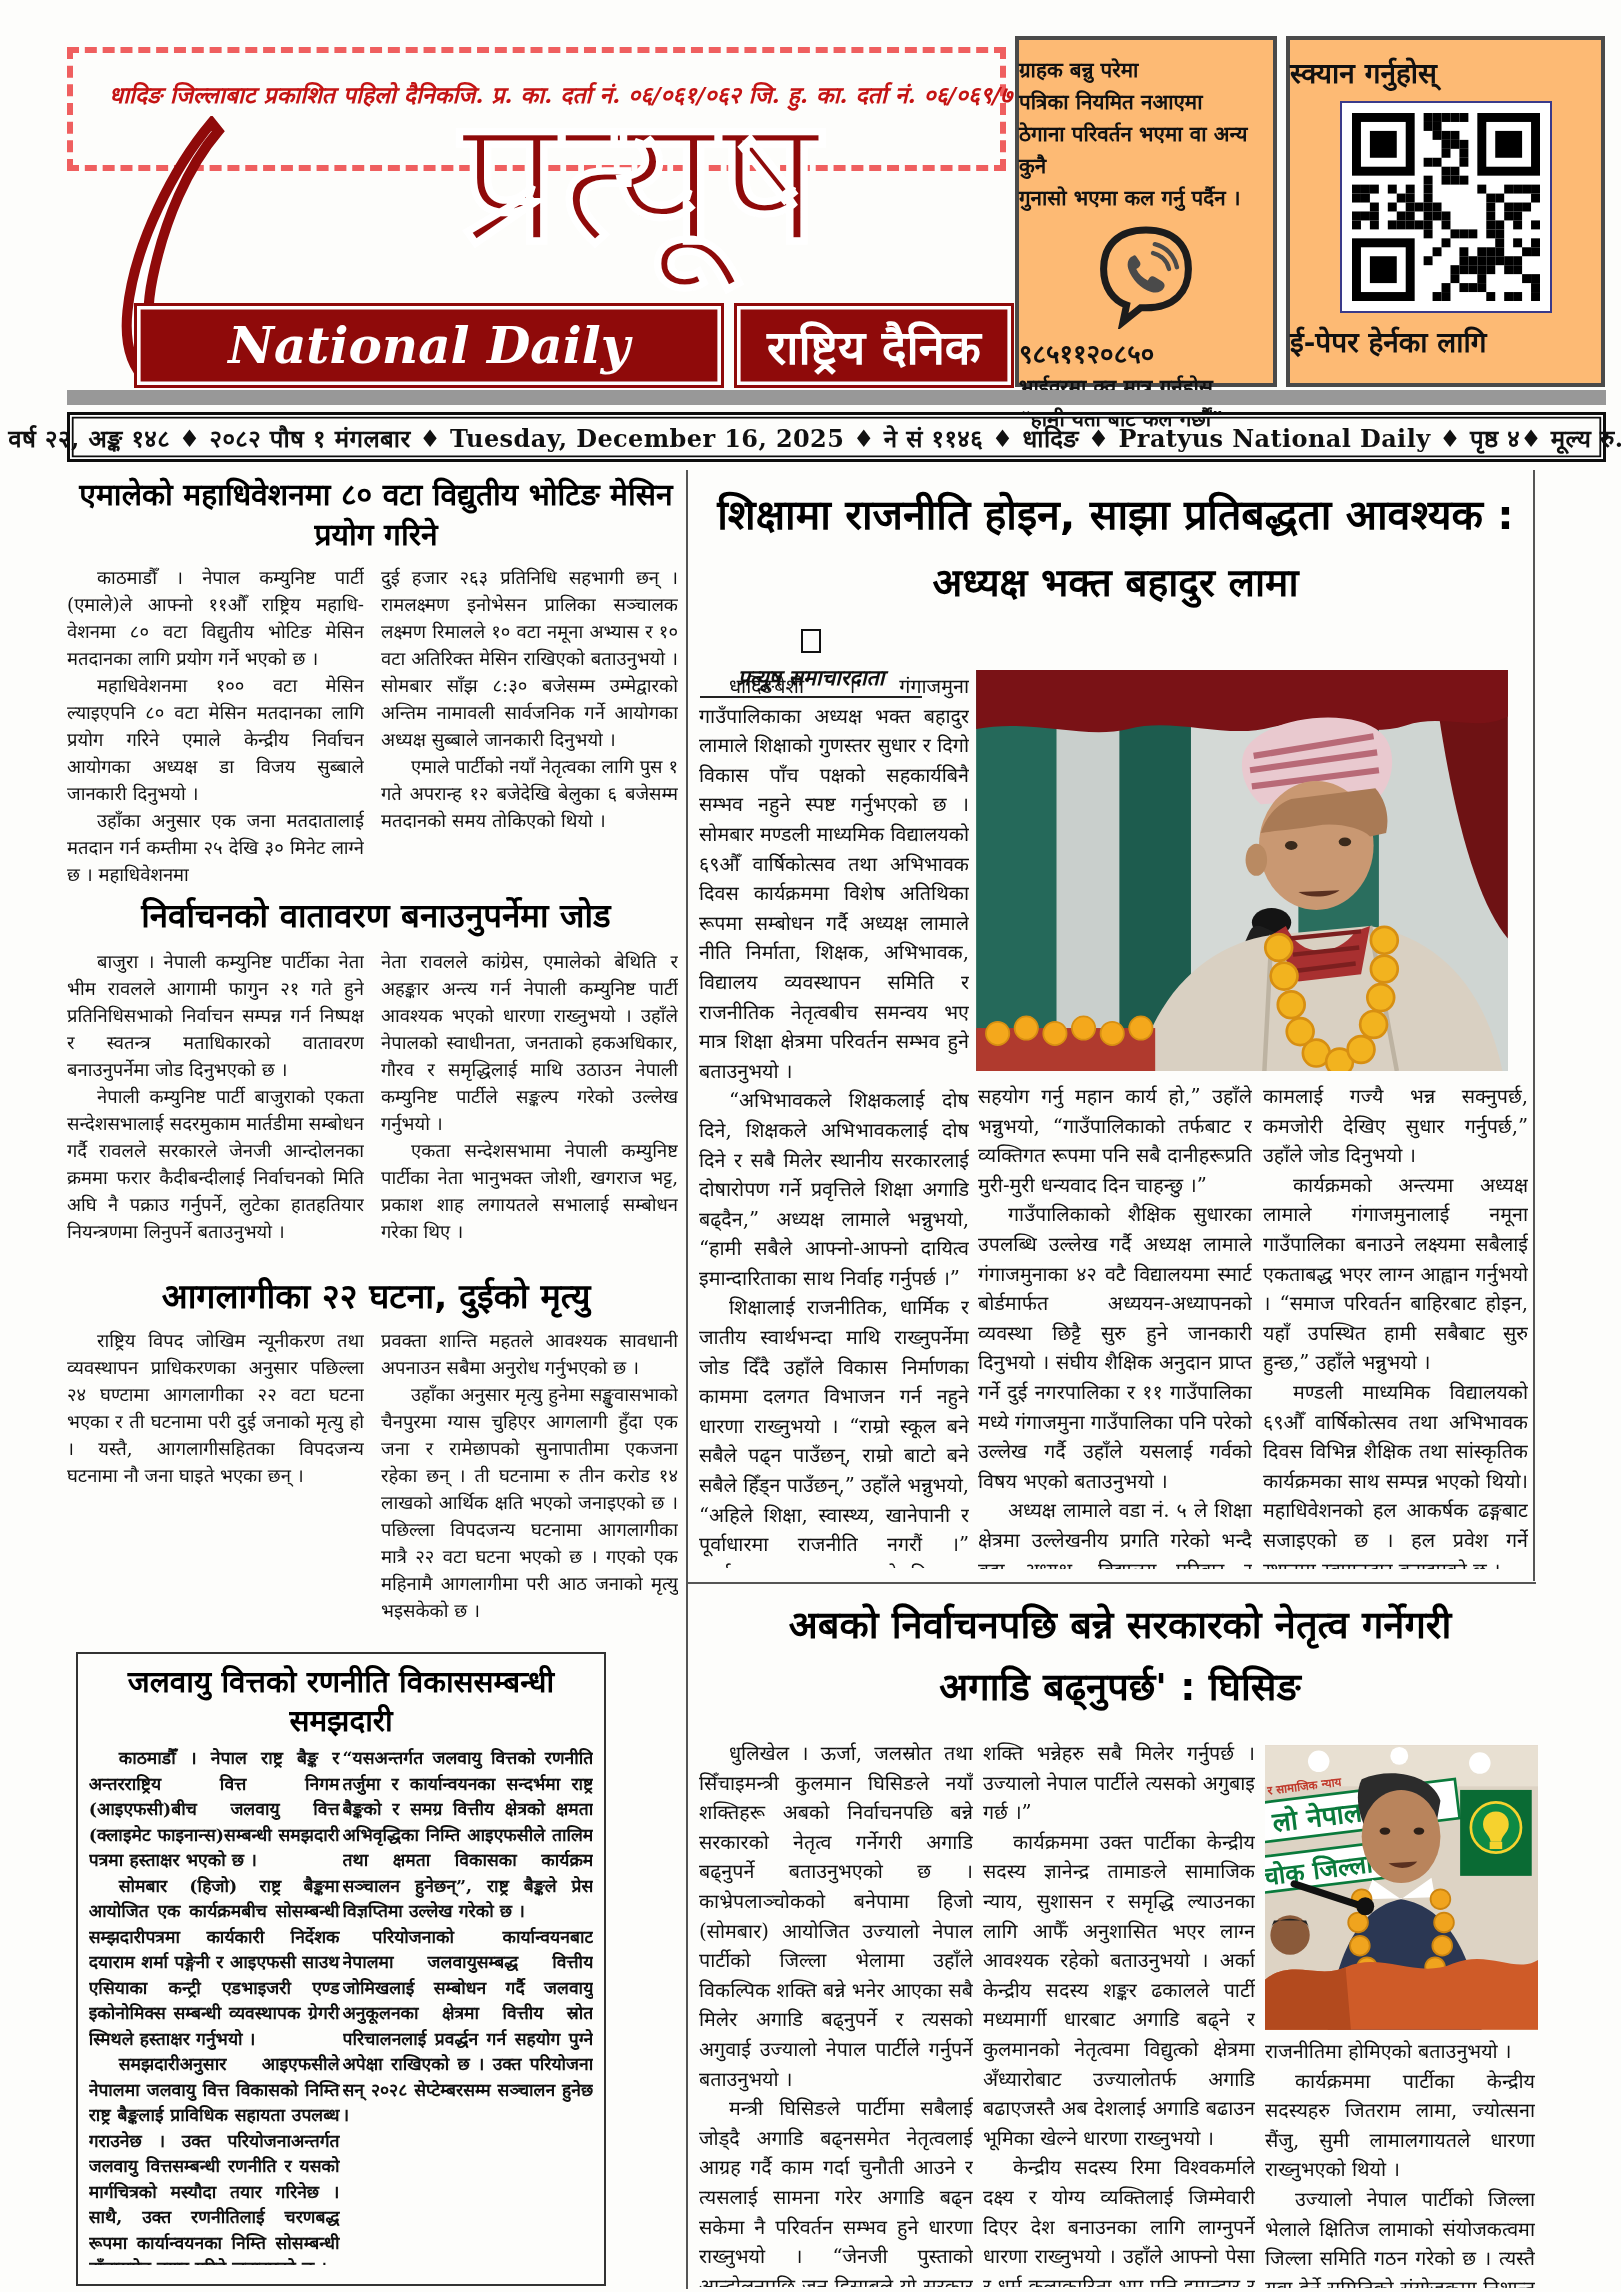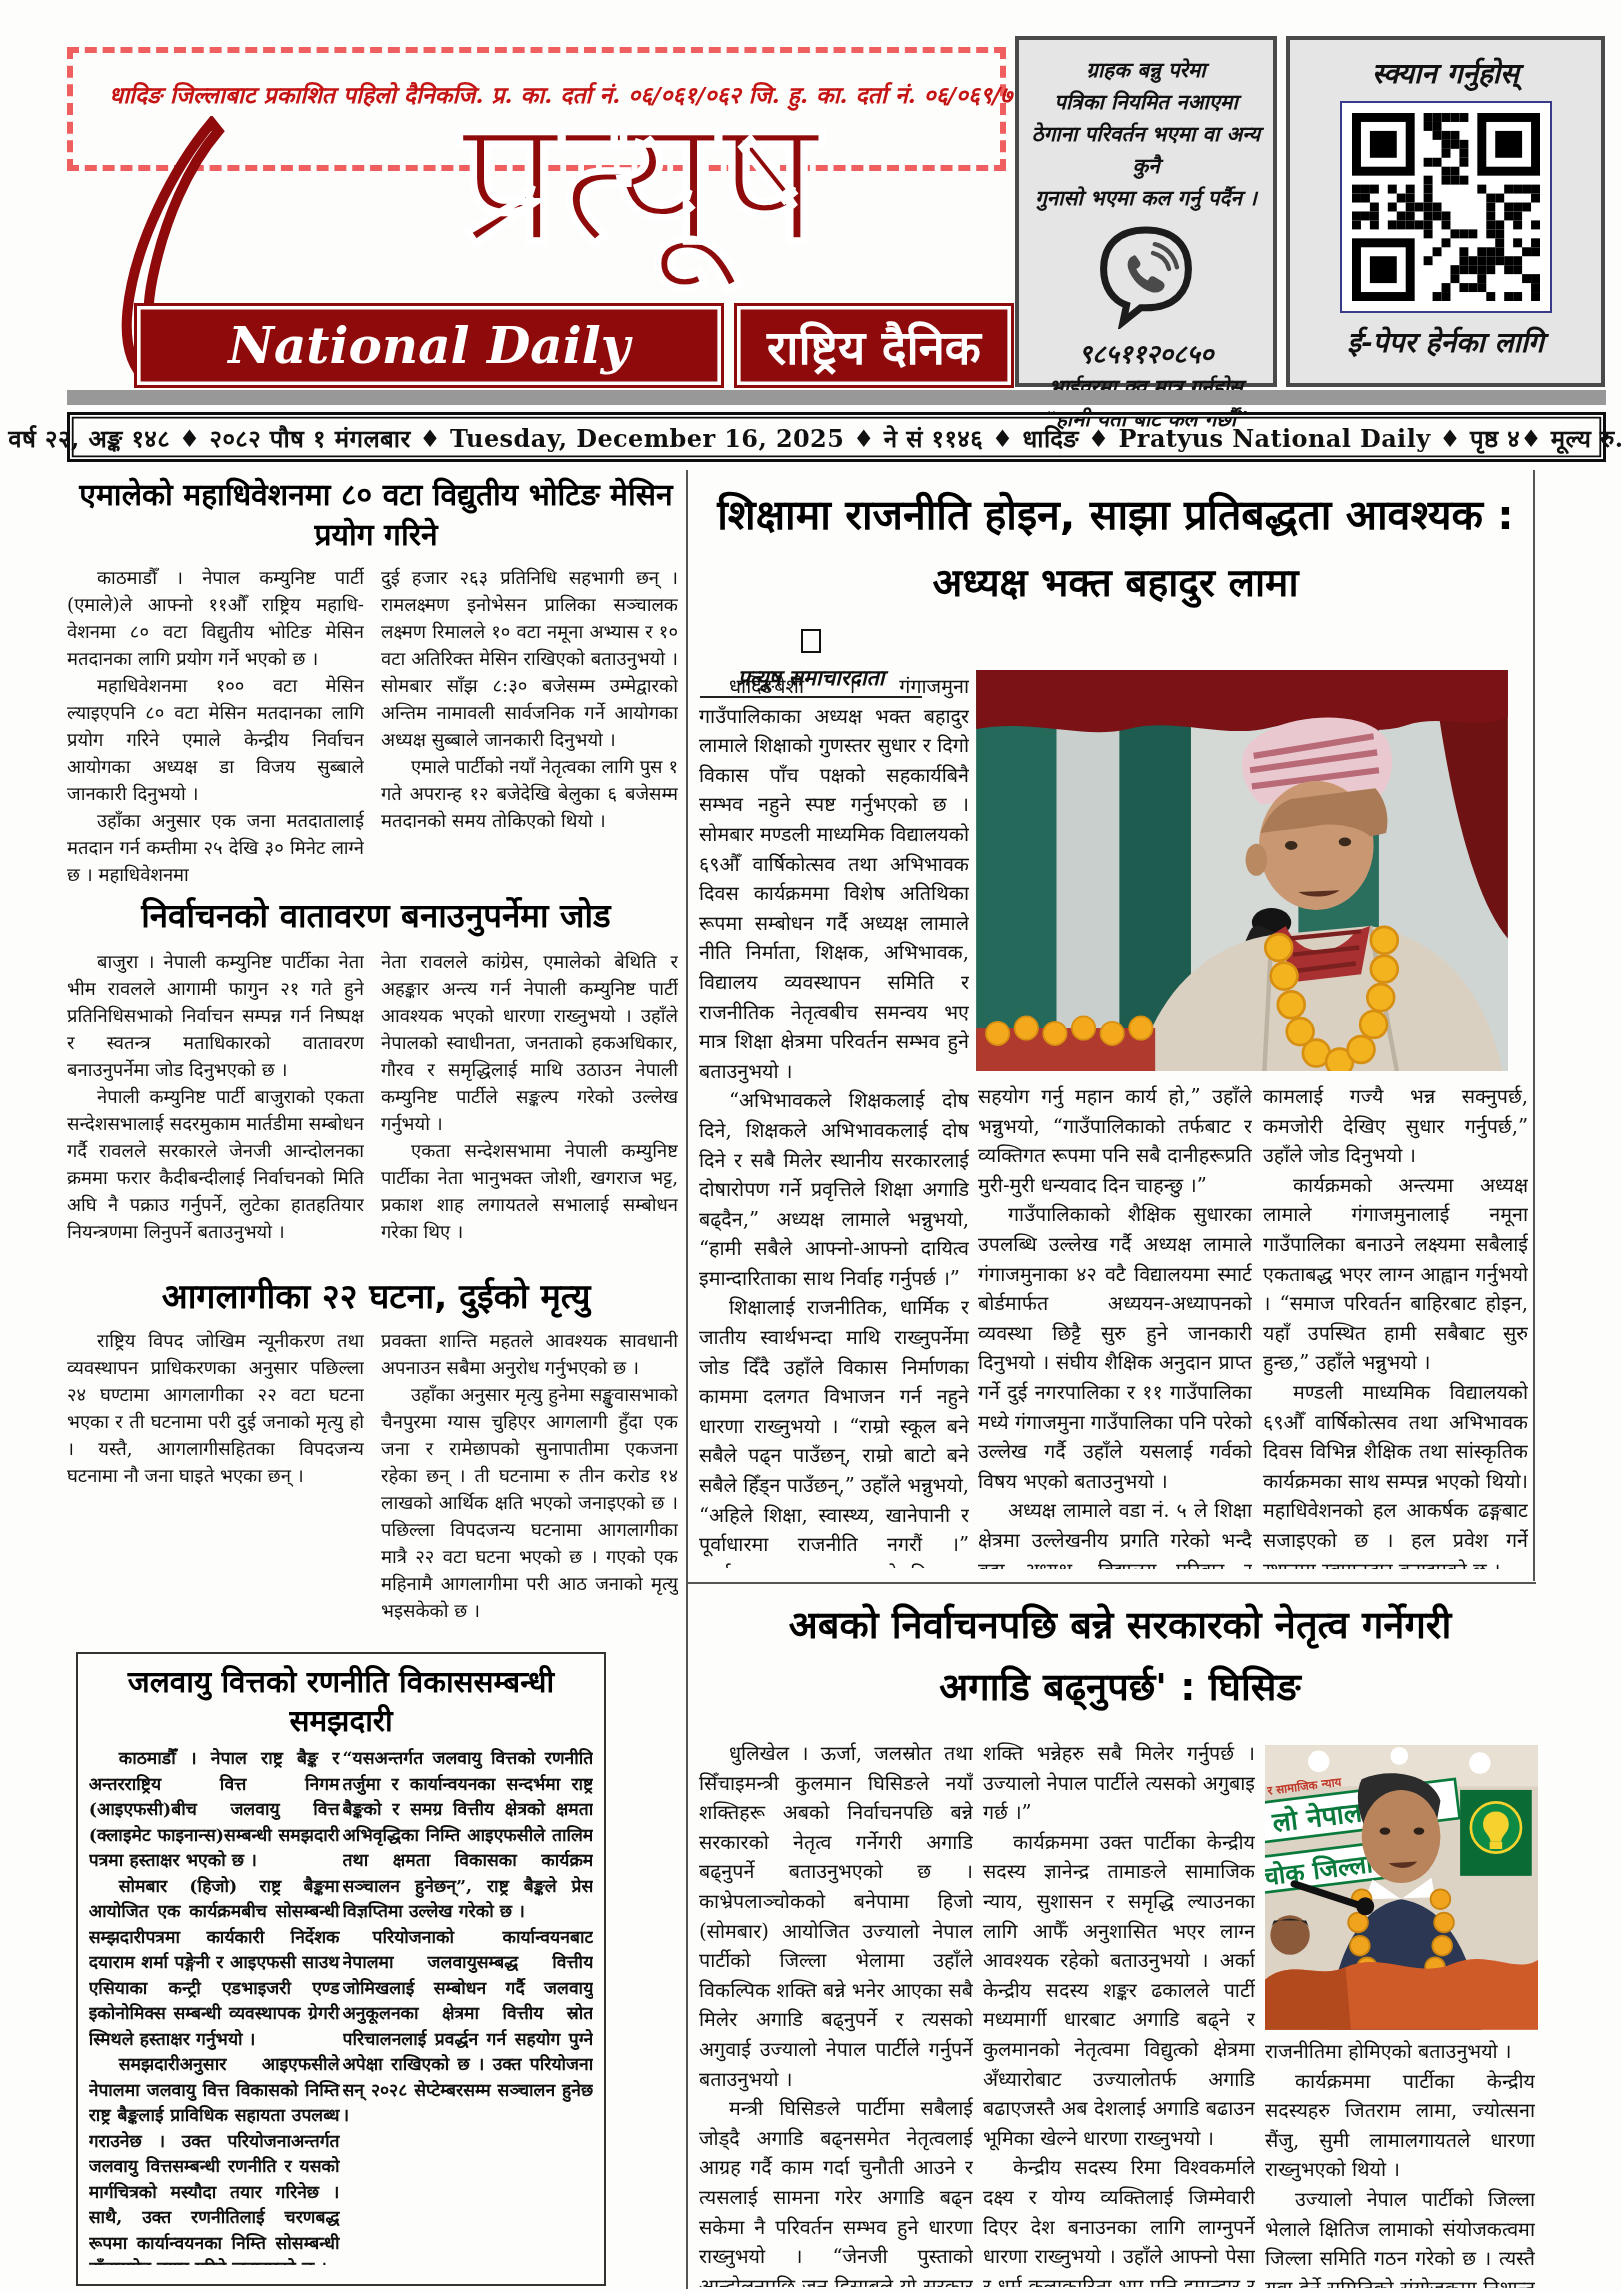--- a/index.html
+++ b/index.html
@@ -4,21 +4,21 @@
 <style>
   html,body{margin:0;padding:0;}
   body{width:1622px;height:2293px;position:relative;background:#fdfdfb;font-family:"DejaVu Serif",serif;color:#111;}
   .abs{position:absolute;}
   
   .regbox{left:67px;top:47px;width:939px;height:124px;border:6.3px dashed #ef5f5f;box-sizing:border-box;display:flex;align-items:flex-start;justify-content:space-between;padding:25px 27px 0 36px;}
   .regbox span{color:#c41414;font-style:italic;font-weight:bold;font-size:23px;white-space:nowrap;}
   .masthead-title{left:269px;top:54px;width:743px;height:251px;display:flex;align-items:center;justify-content:center;font-size:176px;font-weight:800;color:#8f0a0a;-webkit-text-stroke:1.8px #ffffff;letter-spacing:1.8px;line-height:1;}
   .nd-box{left:134px;top:303px;width:584px;height:79px;background:#8f0a0a;border:3.6px solid #8f0a0a;box-shadow:inset 0 0 0 3.6px #fff;display:flex;align-items:center;justify-content:center;color:#fff;font-style:italic;font-weight:bold;font-size:50px;font-family:"DejaVu Serif",serif;}
   .rd-box{left:734px;top:303px;width:274px;height:79px;background:#8f0a0a;border:3.6px solid #8f0a0a;box-shadow:inset 0 0 0 3.6px #fff;display:flex;align-items:center;justify-content:center;color:#fff;font-weight:bold;font-size:47px;}
-  .side-box{border:4.5px solid #4a4a4a;box-sizing:border-box;background:#e5e5e5;text-align:center;font-style:italic;}
+  .side-box{border:4.5px solid #4a4a4a;box-sizing:border-box;background:#fdba74;text-align:left;}
   .contact-box{left:1015px;top:36px;width:262px;height:351px;padding-top:14.3px;}
   .contact-box .ln{font-weight:bold;font-size:20.6px;line-height:32px;}
   .contact-box .phone{font-weight:bold;font-size:26px;margin-top:3.6px;}
   .qr-box{left:1286px;top:36px;width:319px;height:351px;padding-top:12.5px;}
   .qr-box .cap{font-weight:bold;font-size:28px;}
   .qr-frame{margin:10.7px auto 9px auto;width:208px;height:208px;border:2.7px solid #3a3a8a;background:#fff;display:flex;align-items:center;justify-content:center;}
   .graybar{left:67px;top:390px;width:1539px;height:15px;background:#989898;}
   .datebar{left:67px;top:412px;width:1539px;height:50px;border:3.6px solid #0d0d0d;box-shadow:inset 0 0 0 1.8px #fff,inset 0 0 0 3.6px #0d0d0d;box-sizing:border-box;display:flex;align-items:center;justify-content:center;font-size:24px;font-weight:600;letter-spacing:0.4px;white-space:nowrap;}
   
   .vline-main{left:686px;top:470px;height:1819px;border-left:2.7px solid #555;width:0;}

